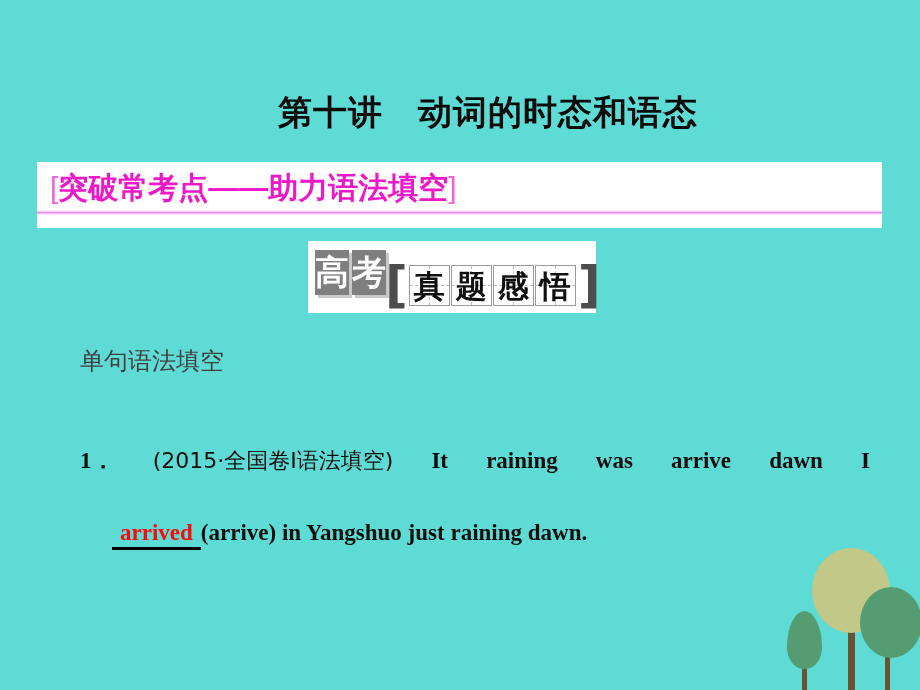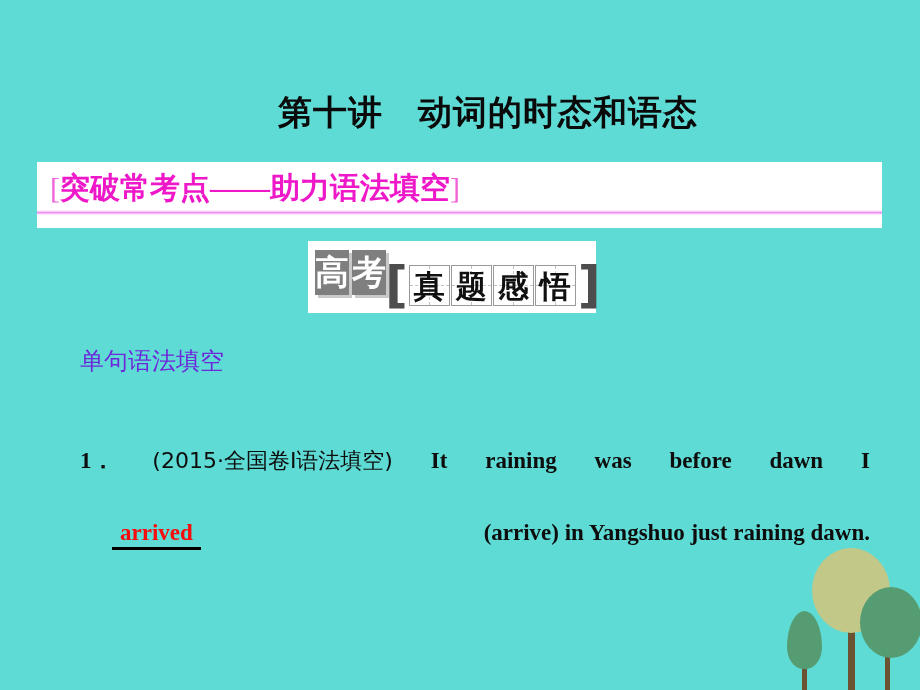--- a/index.html
+++ b/index.html
@@ -55,21 +55,21 @@
         rgba(255,255,255,0) 0%,
         #f9d9fb 25%,
         #ee88f2 52%,
         #f6c9f8 75%,
         rgba(255,255,255,0) 100%);
   }
   .banner-text {
     position: absolute;
     left: 50px;
     top: 168px;
-    font-family: Liberation Serif, serif;
+    font-family: Liberation Sans, sans-serif;
     font-size: 30px;
     font-weight: 700;
     color: #ef18c9;
     letter-spacing: 0px;
     white-space: pre;
   }
   .banner-text .brk {
     font-weight: 400;
     color: #f062d8;
   }
@@ -149,21 +149,21 @@
   }
   .gk-grid-cell span { position: relative; z-index: 2; }
 
   
   .subhead {
     position: absolute;
     left: 80px;
     top: 345px;
     font-family: "DejaVu Sans", sans-serif;
     font-size: 24px;
-    color: #6d28d9;
+    color: #404040;
     white-space: pre;
   }
 
   .qblock {
     position: absolute;
     left: 80px;
     top: 425px;
     width: 790px;
     font-family: "Liberation Serif", serif;
     font-size: 23px;
@@ -179,21 +179,20 @@
   .qline.justify {
     justify-content: space-between;
   }
   .qline .cn {
     font-family: "DejaVu Sans", sans-serif;
     font-weight: 400;
     font-size: 22px;
   }
   .qline-2 {
     padding-left: 32px;
-    justify-content: space-between;
   }
   .answer {
     color: #fa0a0a;
     font-weight: 700;
     border-bottom: 3px solid #000000;
     padding: 0 8px 2px 8px;
     display: inline-block;
     line-height: 1.05;
   }
 
@@ -262,21 +261,21 @@
 
   <div class="subhead">单句语法填空</div>
 
   <div class="qblock">
     <div class="qline justify">
       <span>1．</span>
       <span class="cn">(2015·全国卷Ⅰ语法填空)</span>
       <span>It</span>
       <span>raining</span>
       <span>was</span>
-      <span>before</span>
+      <span>arrive</span>
       <span>dawn</span>
       <span>I</span>
     </div>
     <div class="qline qline-2">
       <span class="answer">arrived</span>
       <span>(arrive) in Yangshuo just raining dawn.</span>
     </div>
   </div>
 
   <div class="trees">

